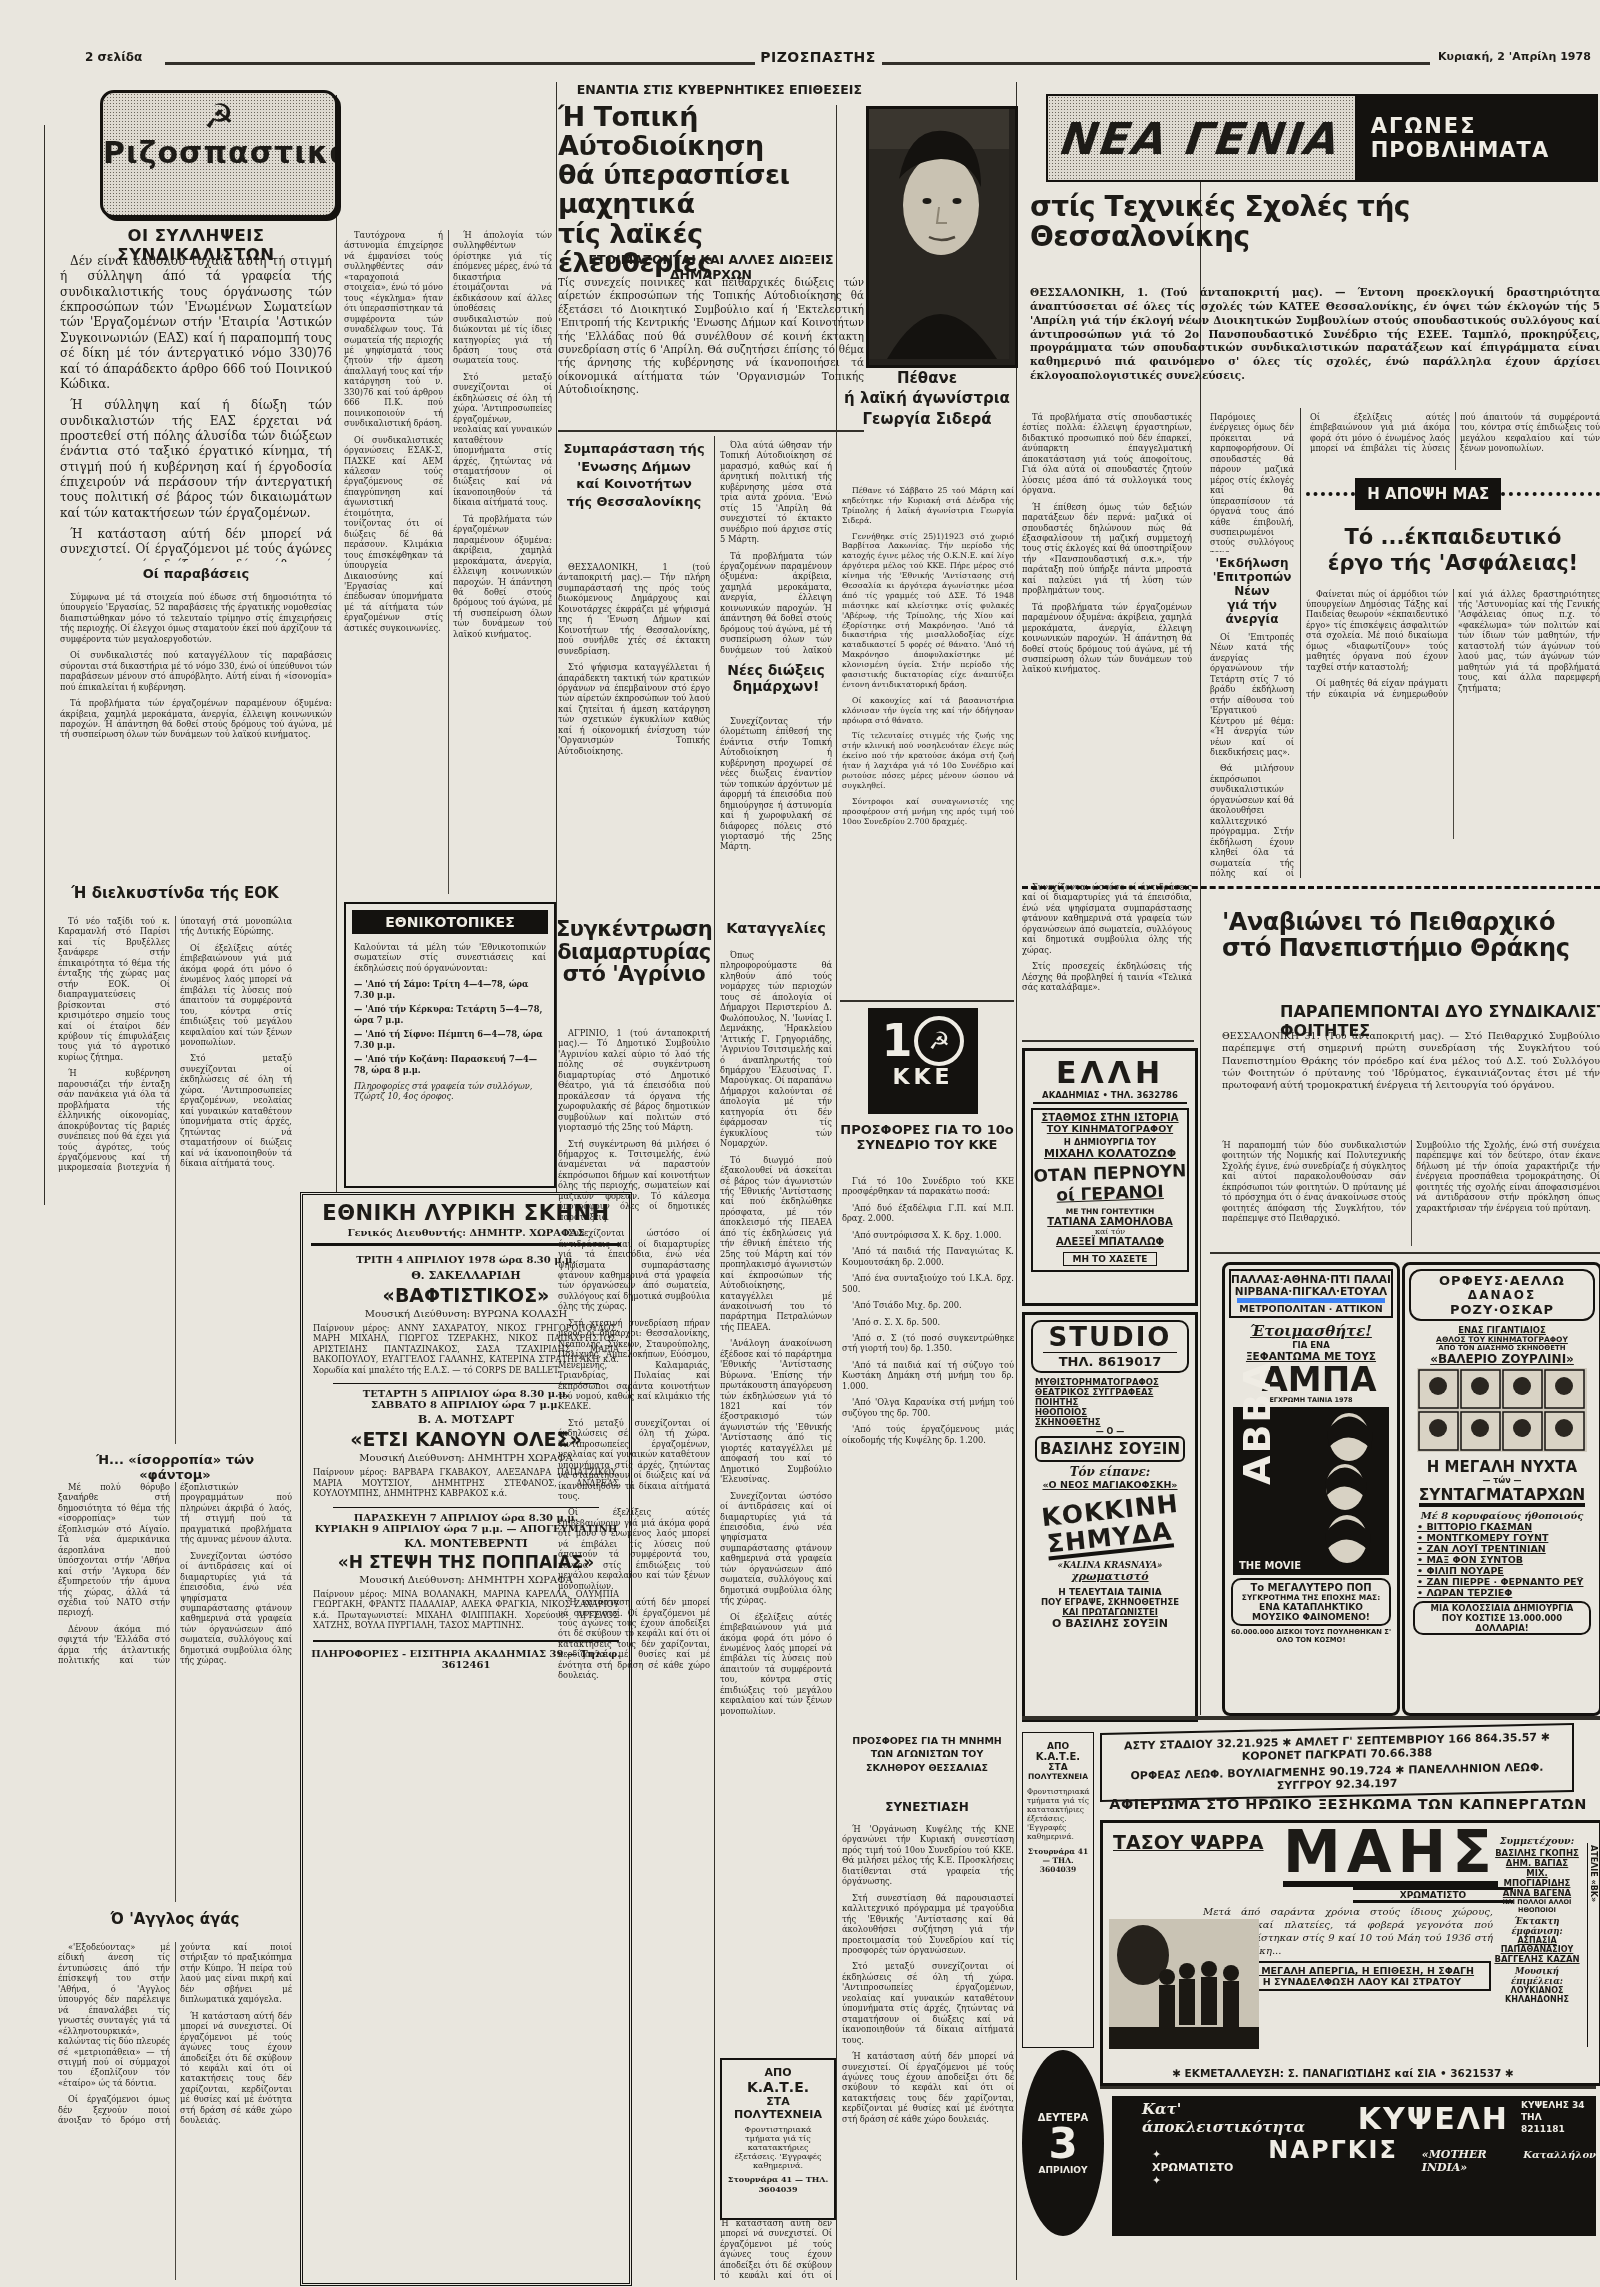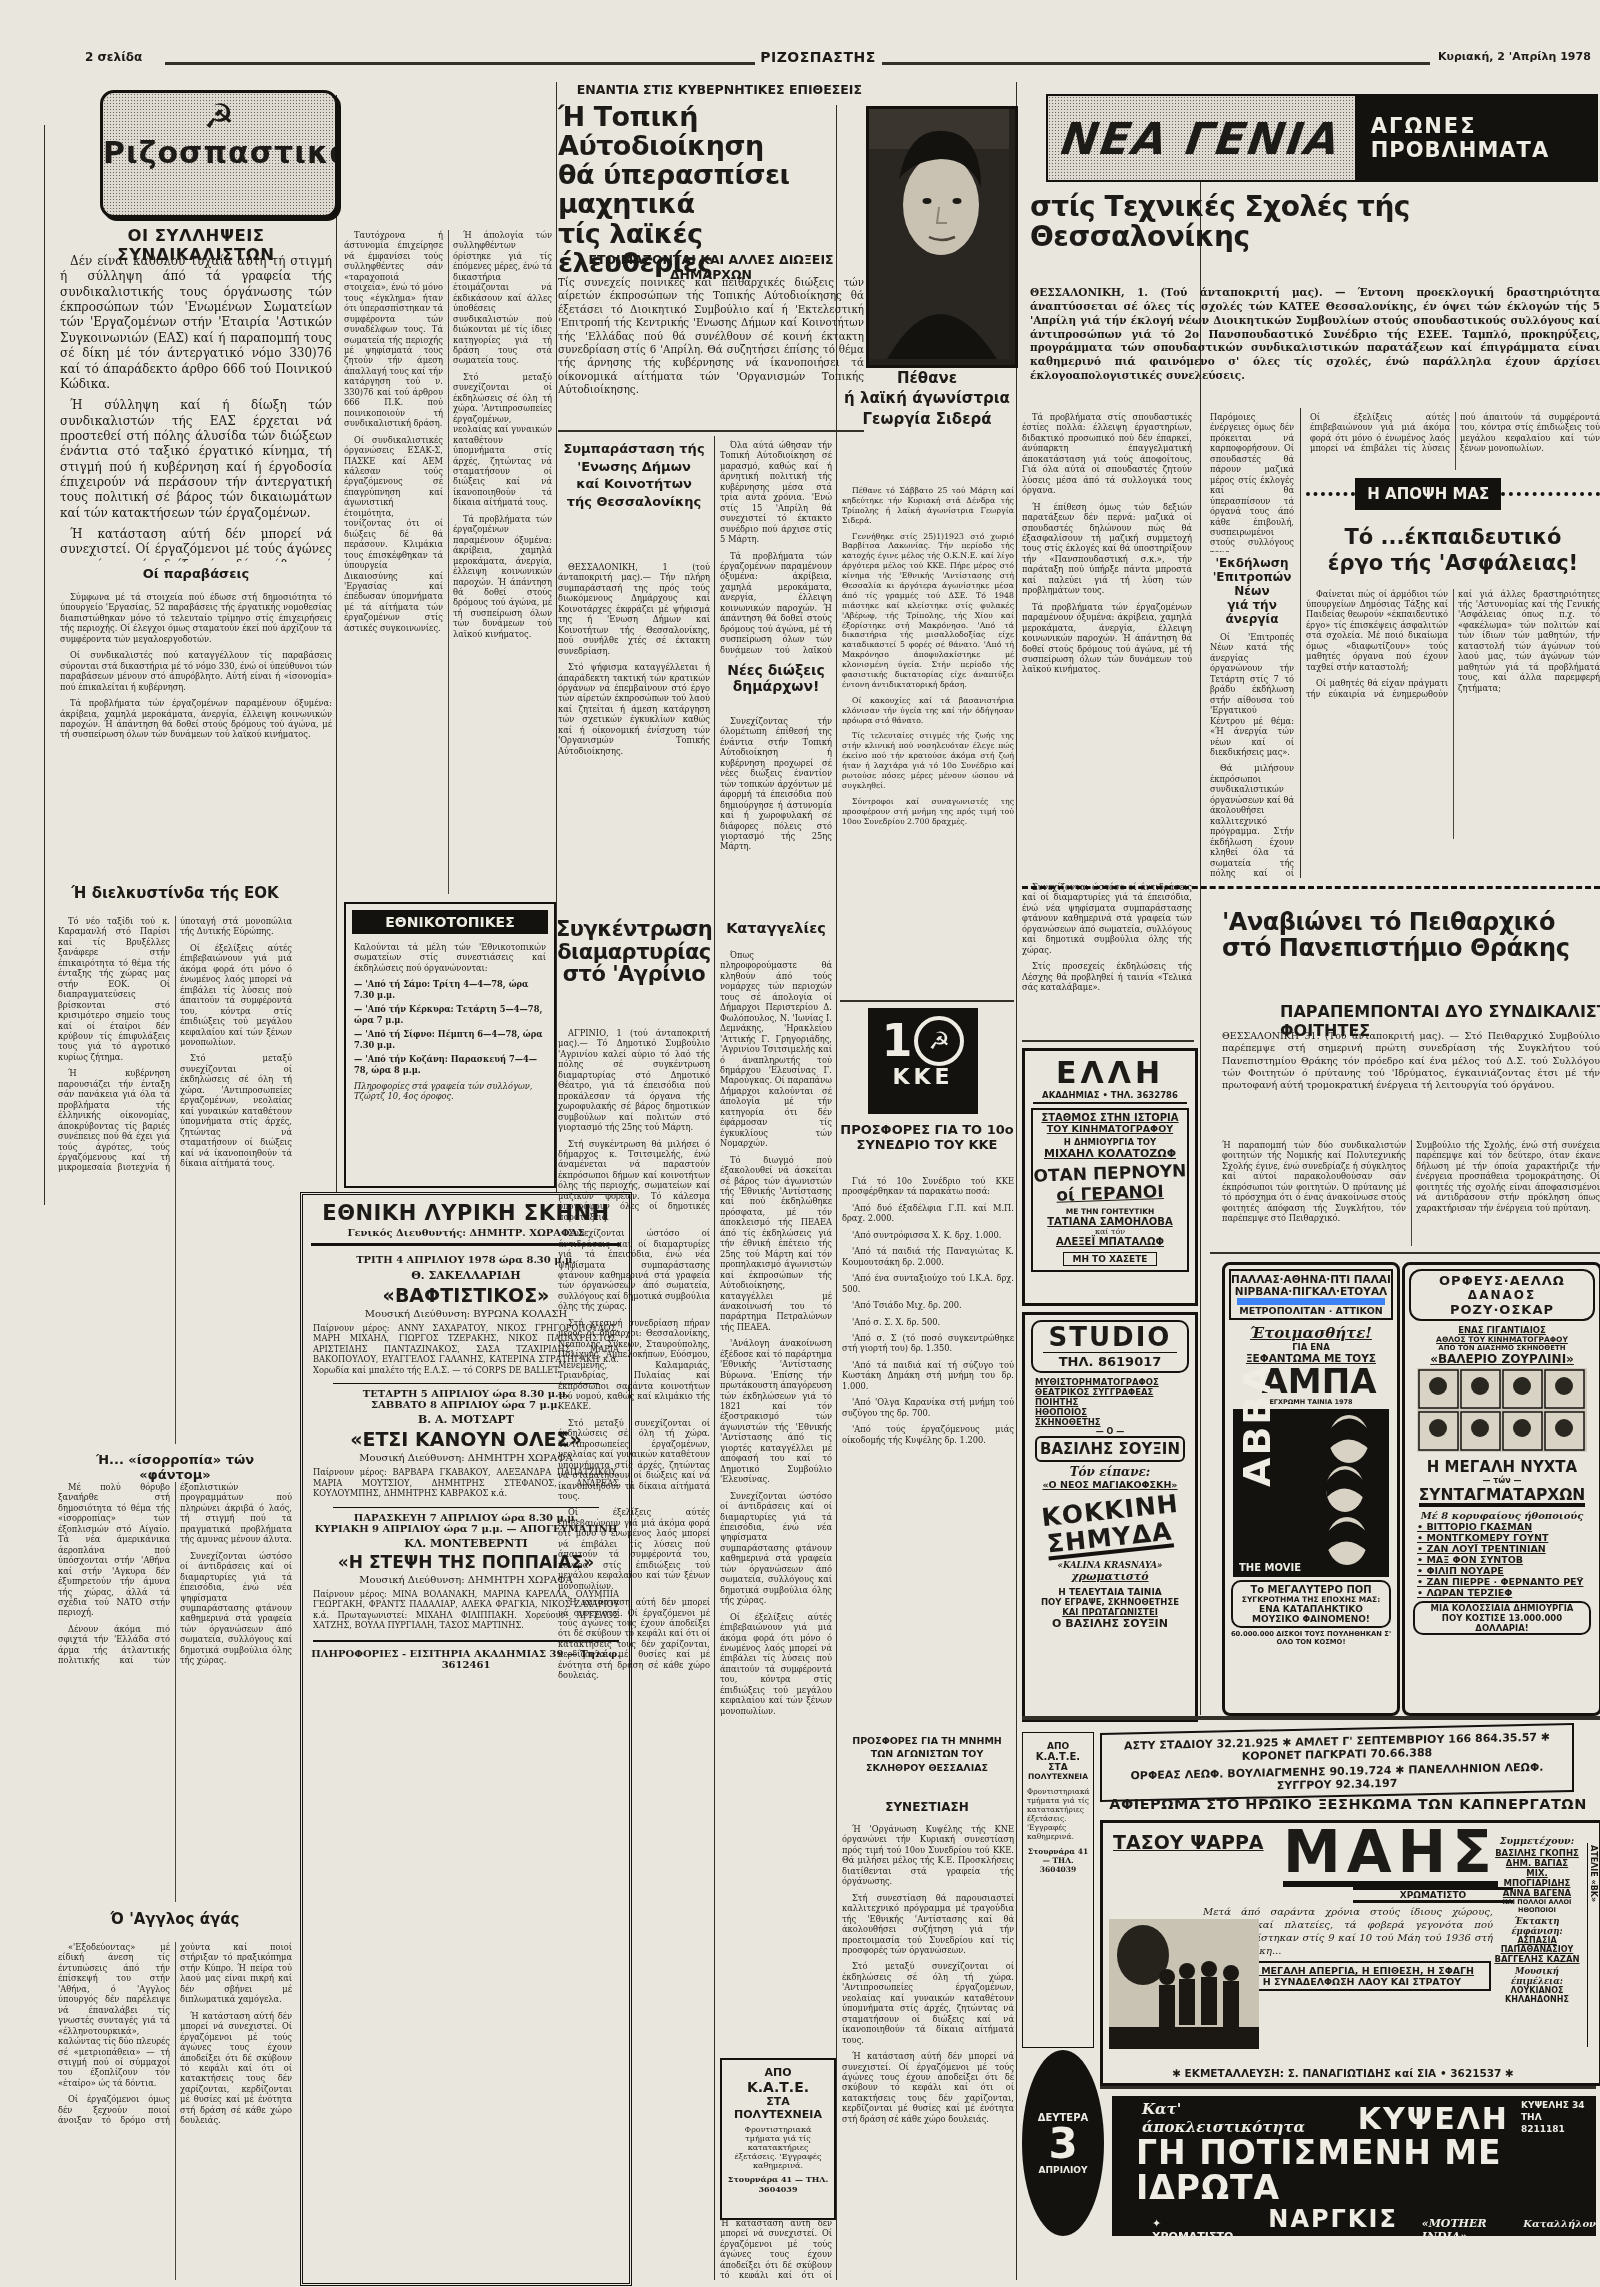--- a/index.html
+++ b/index.html
@@ -371,21 +371,21 @@
 <div class="abs blackbox c" style="left:1022px;top:2050px;width:82px;height:186px;border-radius:50%;display:flex;flex-direction:column;justify-content:center;">
   <div class="sans b" style="font-size:10px;">ΔΕΥΤΕΡΑ</div>
   <div class="sans b" style="font-size:42px;line-height:1;">3</div>
   <div class="sans b" style="font-size:9px;">ΑΠΡΙΛΙΟΥ</div>
 </div>
 
 <div class="abs frame c" style="left:1222px;top:1262px;width:172px;height:448px;border-radius:8px;">
   <div style="border:2px solid #14120f;margin:4px;padding:2px 0;">
     <div class="sans b" style="font-size:10.5px;">ΠΑΛΛΑΣ·ΑΘΗΝΑ·ΠΤΙ ΠΑΛΑΙ</div>
     <div class="sans b" style="font-size:10.5px;">ΝΙΡΒΑΝΑ·ΠΙΓΚΑΛ·ΕΤΟΥΑΛ</div>
-    <div class="sans b" style="font-size:9.5px;border-top:7px solid #3b82f6;margin:1px 6px 0 6px;">ΜΕΤΡΟΠΟΛΙΤΑΝ · ΑΤΤΙΚΟΝ</div>
+    <div class="sans b" style="font-size:9.5px;border-top:5px solid #3b82f6;margin:1px 6px 0 6px;">ΜΕΤΡΟΠΟΛΙΤΑΝ · ΑΤΤΙΚΟΝ</div>
   </div>
   <div class="b it u" style="font-size:15px;">Έτοιμασθήτε!</div>
   <div class="sans b" style="font-size:8.5px;">ΓΙΑ ΕΝΑ</div>
   <div class="sans b u" style="font-size:10.5px;">ΞΕΦΑΝΤΩΜΑ ΜΕ ΤΟΥΣ</div>
   <div class="sans b" style="font-size:34px;line-height:1;padding-left:16px;">ΑΜΠΑ</div>
   <div class="sans b" style="font-size:6.5px;">ΕΓΧΡΩΜΗ ΤΑΙΝΙΑ 1978</div>
   <div class="blackbox" style="margin:3px 8px;height:168px;position:relative;">
     <span class="sans b" style="position:absolute;left:2px;top:78px;font-size:38px;letter-spacing:2px;transform:rotate(-90deg);transform-origin:left top;">ABBA</span>
     <svg width="100" height="160" viewBox="0 0 100 160" style="position:absolute;right:2px;top:2px;">
       <ellipse cx="62" cy="28" rx="20" ry="24" fill="#d8d2c4"></ellipse>
@@ -509,20 +509,19 @@
 
 <div class="hr" style="left:1100px;top:2086px;width:496px;height:3px;"></div>
 
 <div class="abs blackbox" style="left:1112px;top:2096px;width:484px;height:140px;">
   <div style="display:flex;align-items:center;padding:4px 8px 0 30px;">
     <span class="b it" style="font-size:15px;">Κατ' άποκλειστικότητα</span>
     <span class="sans b" style="font-size:30px;letter-spacing:2px;margin-left:10px;">ΚΥΨΕΛΗ</span>
     <span class="sans b pre" style="font-size:9px;margin-left:12px;line-height:1.3;">ΚΥΨΕΛΗΣ 34
 ΤΗΛ 8211181</span>
   </div>
-  <div class="sans b" style="font-size:33px;letter-spacing:1px;padding-left:24px;line-height:1.05;">ΓΗ ΠΟΤΙΣΜΕΝΗ ΜΕ ΙΔΡΩΤΑ</div>
   <div style="display:flex;align-items:baseline;padding-left:40px;">
     <span class="sans b" style="font-size:11px;">✦ ΧΡΩΜΑΤΙΣΤΟ ✦</span>
     <span class="sans b" style="font-size:24px;margin-left:30px;letter-spacing:2px;">ΝΑΡΓΚΙΣ</span>
     <span class="b it" style="font-size:11px;margin-left:24px;">«MOTHER INDIA»</span>
     <span class="b it" style="font-size:10px;margin-left:10px;">Καταλλήλον</span>
   </div>
 </div>
 
 </body></html>

